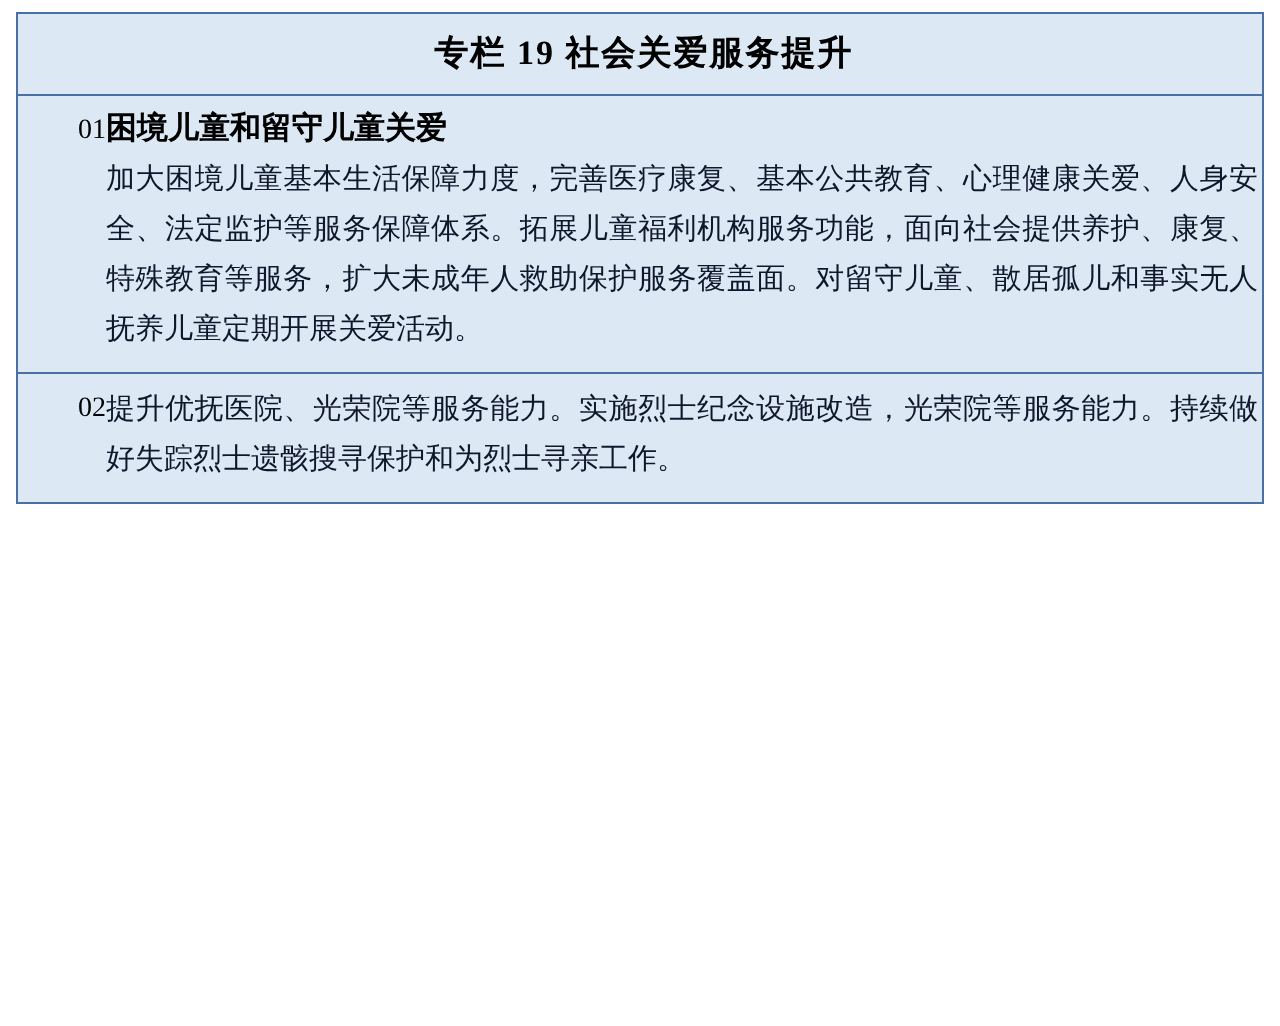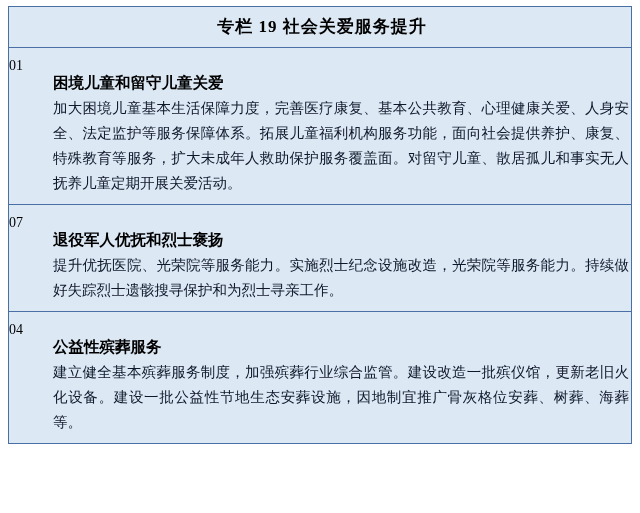--- a/index.html
+++ b/index.html
@@ -37,30 +37,29 @@
     align-items: flex-start;
     border-bottom: 1px solid #4a6fa5;
     padding: 6px 0 8px 0;
   }
   .item:last-child {
     border-bottom: none;
   }
   .item-num {
     width: 44px;
     flex: 0 0 44px;
-    text-align: left;
+    text-align: right;
     font-size: 14px;
     color: #000000;
     padding-top: 4px;
     font-family: "Liberation Serif", serif;
   }
   .item-body {
     flex: 1 1 auto;
     padding-right: 2px;
-    margin-top: 18px;
   }
   .item-head {
     font-size: 15.5px;
     font-weight: bold;
     color: #000000;
     line-height: 22px;
     margin-bottom: 2px;
   }
   .item-text {
     font-size: 14.5px;
@@ -78,28 +77,20 @@
 
   <div class="item">
     <div class="item-num">01</div>
     <div class="item-body">
       <div class="item-head">困境儿童和留守儿童关爱</div>
       <div class="item-text">加大困境儿童基本生活保障力度，完善医疗康复、基本公共教育、心理健康关爱、人身安全、法定监护等服务保障体系。拓展儿童福利机构服务功能，面向社会提供养护、康复、特殊教育等服务，扩大未成年人救助保护服务覆盖面。对留守儿童、散居孤儿和事实无人抚养儿童定期开展关爱活动。</div>
     </div>
   </div>
 
   <div class="item">
-    <div class="item-num">07</div>
+    <div class="item-num">02</div>
     <div class="item-body">
-      <div class="item-head">退役军人优抚和烈士褒扬</div>
       <div class="item-text">提升优抚医院、光荣院等服务能力。实施烈士纪念设施改造，光荣院等服务能力。持续做好失踪烈士遗骸搜寻保护和为烈士寻亲工作。</div>
     </div>
   </div>
 
 
-  <div class="item">
-    <div class="item-num">04</div>
-    <div class="item-body">
-      <div class="item-head">公益性殡葬服务</div>
-      <div class="item-text">建立健全基本殡葬服务制度，加强殡葬行业综合监管。建设改造一批殡仪馆，更新老旧火化设备。建设一批公益性节地生态安葬设施，因地制宜推广骨灰格位安葬、树葬、海葬等。</div>
-    </div>
-  </div>
 </div>
 
 </body></html>

